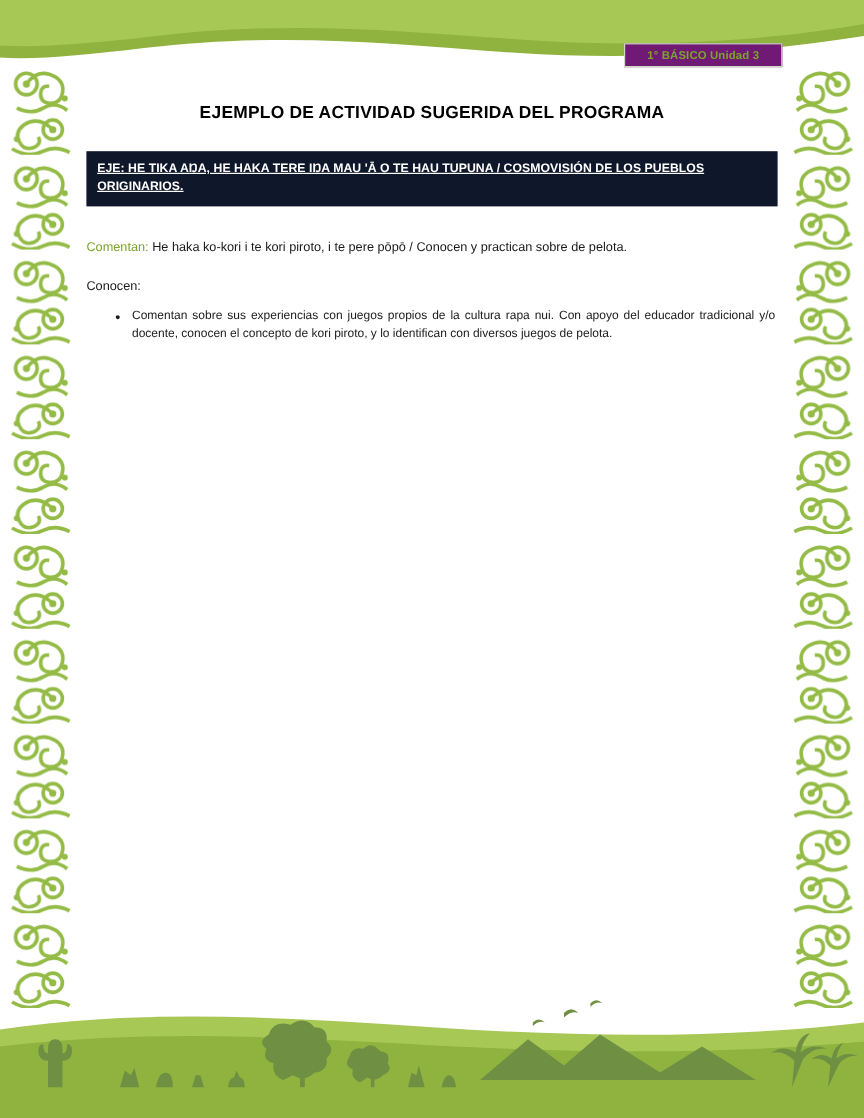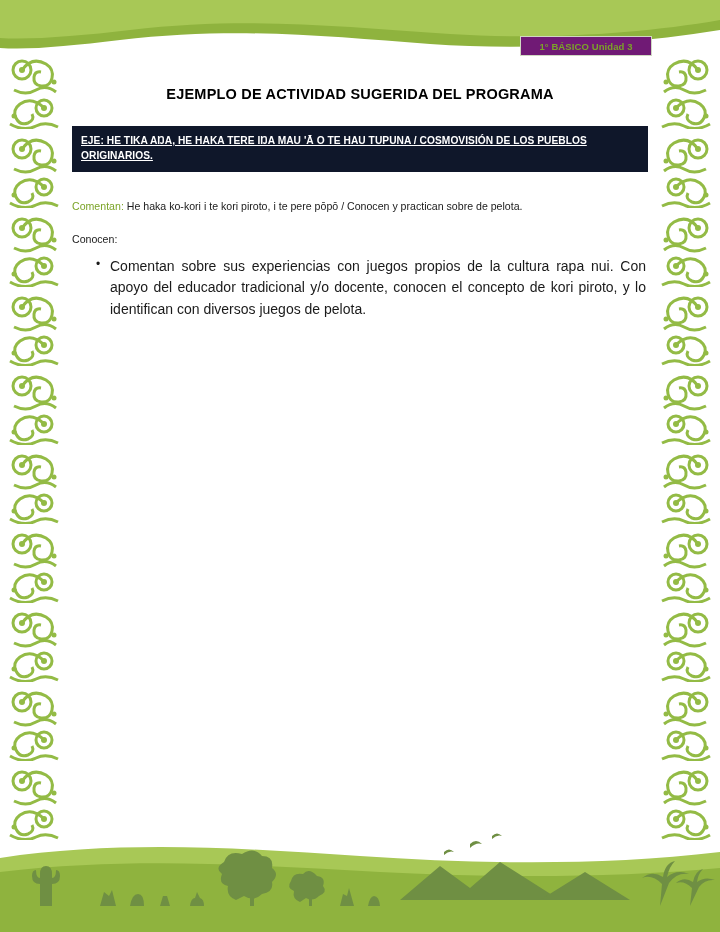--- a/index.html
+++ b/index.html
@@ -113,21 +113,21 @@
     color: #1a1a1a;
   }
 
   ul.examples {
     margin: 6px 0 0 0;
     padding-left: 38px;
     list-style: none;
   }
   ul.examples li {
     position: relative;
-    font-size: 14px;
+    font-size: 10px;
     line-height: 1.55;
     color: #1a1a1a;
     margin-bottom: 3px;
     text-align: justify;
     padding-right: 2px;
   }
   ul.examples li::before {
     content: "\2022";
     position: absolute;
     left: -14px;

